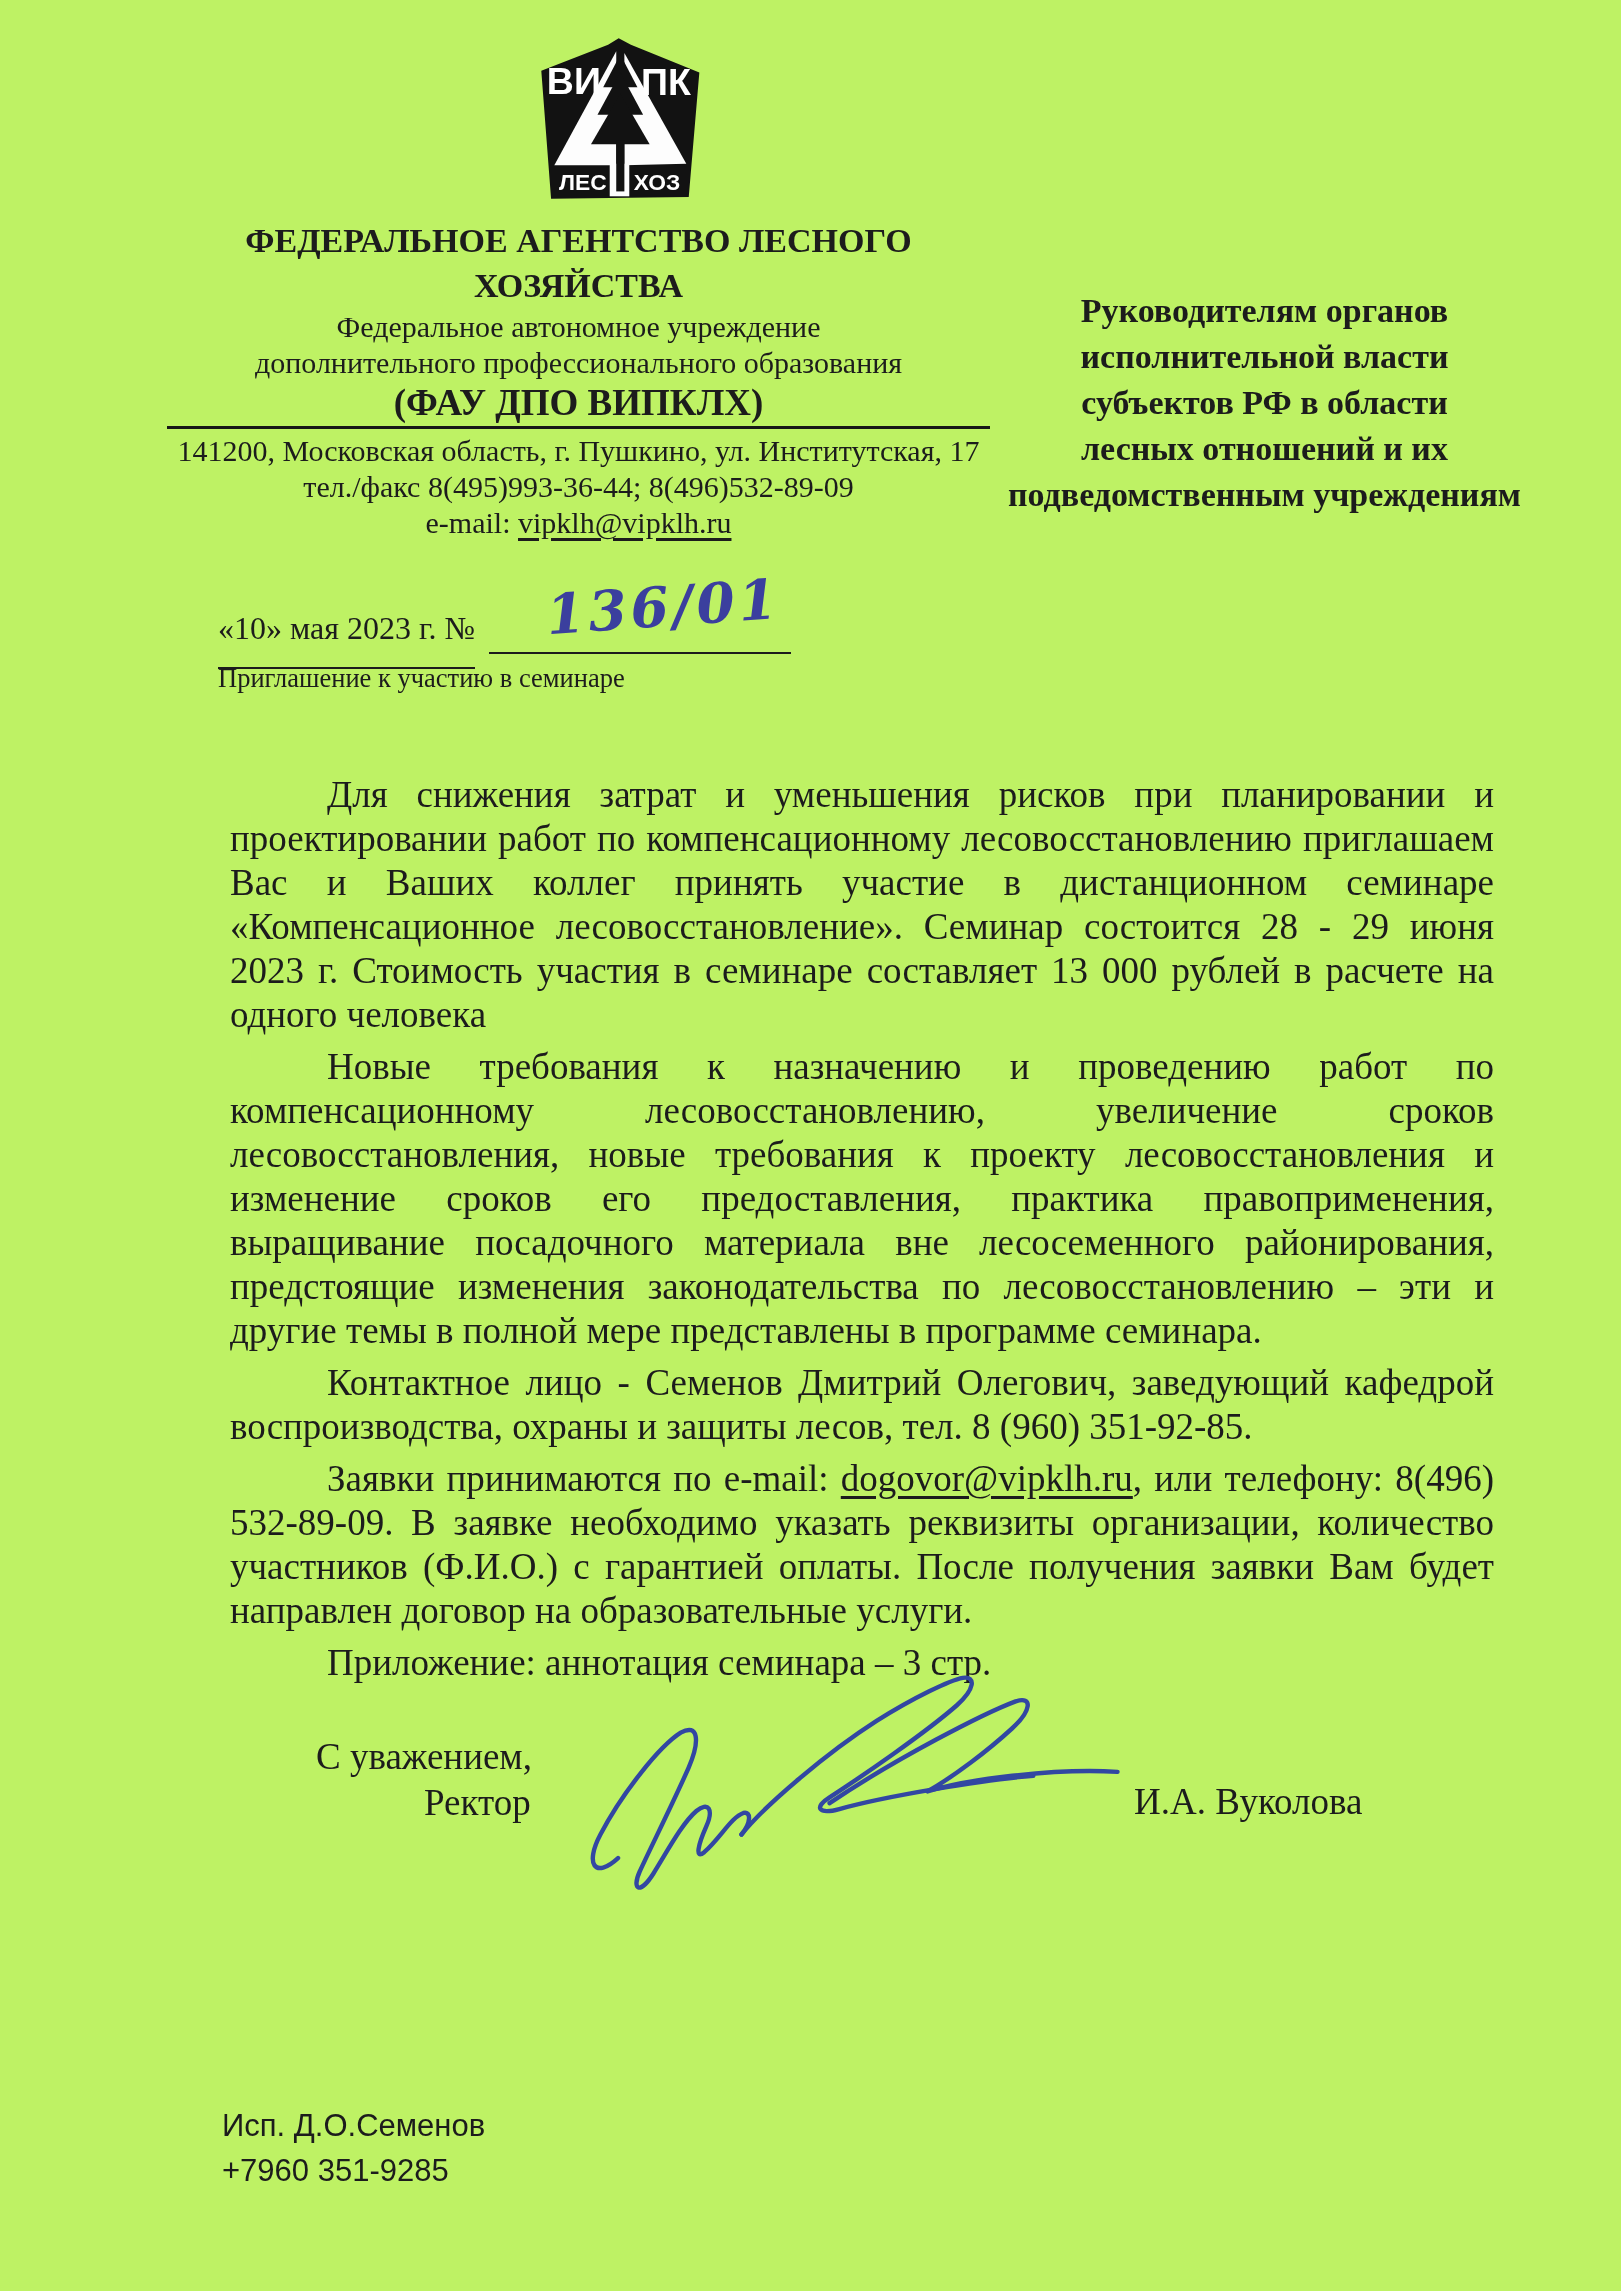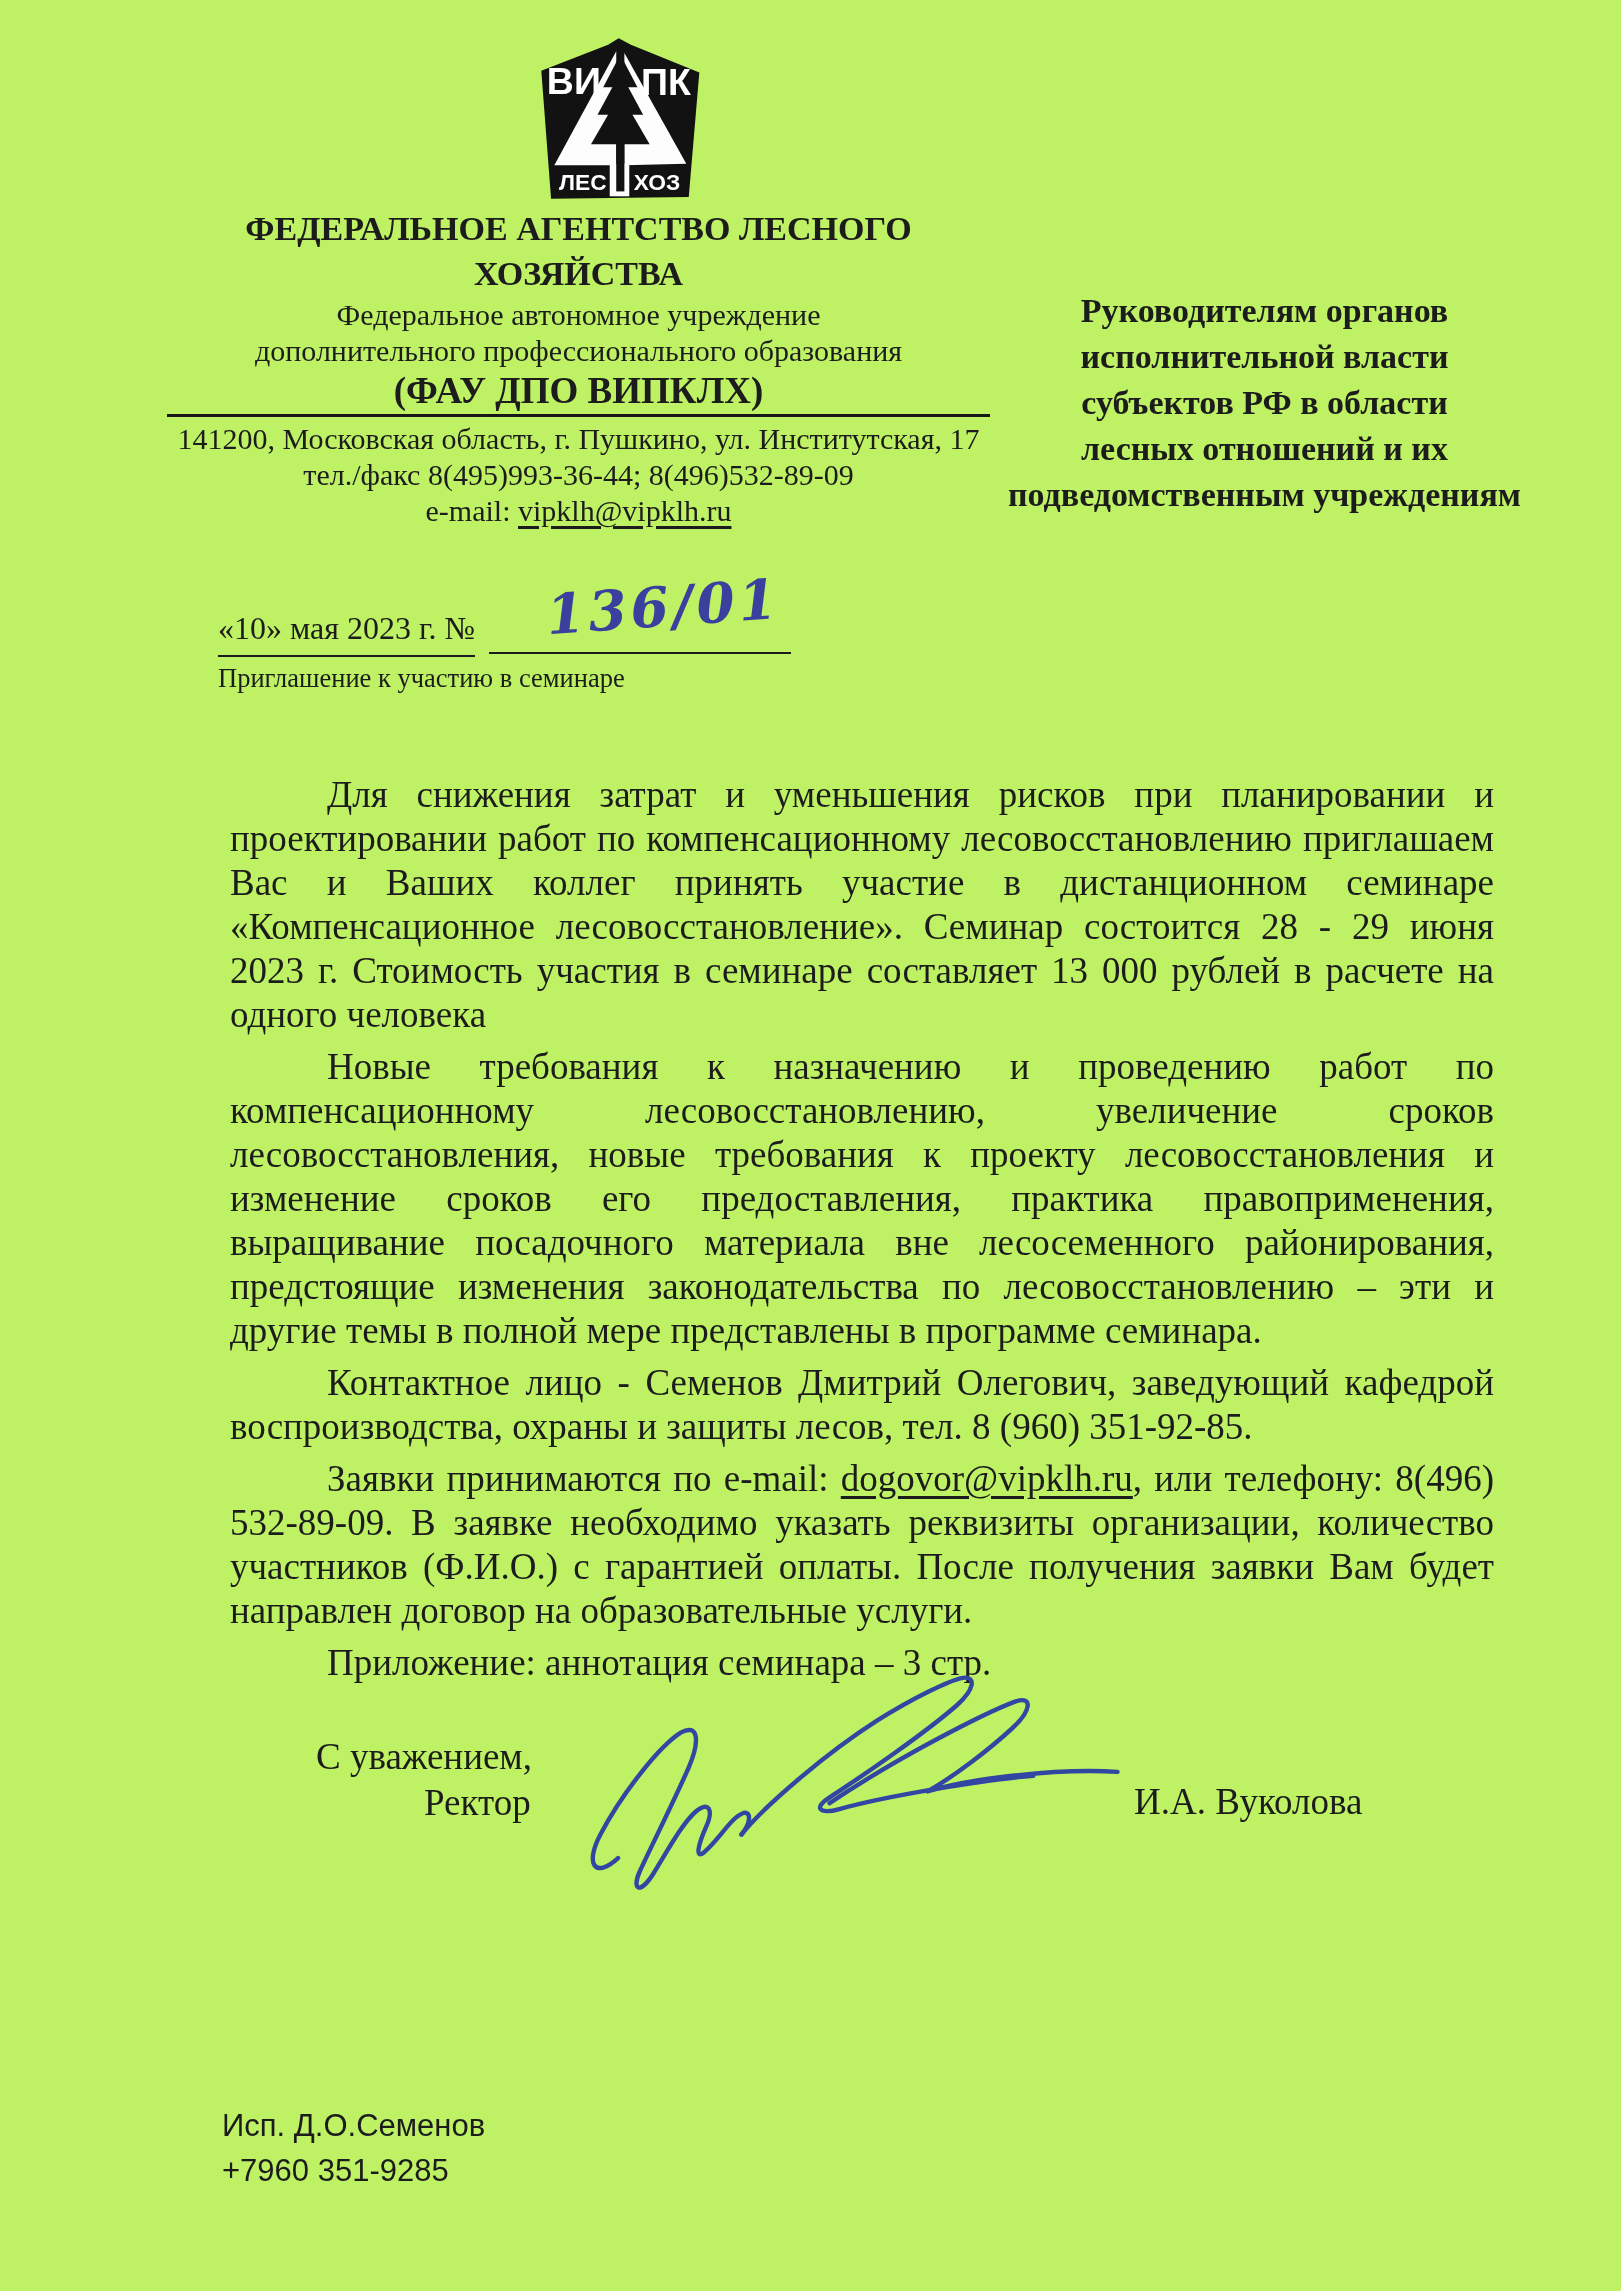--- a/index.html
+++ b/index.html
@@ -11,30 +11,30 @@
     font-family:"Liberation Serif",serif;
     color:#1c1c1c;
     overflow:hidden;
   }
   
   .left-col{
     position:absolute;left:167px;top:35px;width:823px;
     text-align:center;
   }
   .logo-wrap{position:relative;left:41px;height:167px;}
-  .agency{font-weight:bold;font-size:34px;line-height:45px;margin-top:4px;}
+  .agency{font-weight:bold;font-size:34px;line-height:45px;margin-top:16px;}
   .org-type{font-size:30px;line-height:36px;margin-top:1px;}
   .org-name{font-weight:bold;font-size:30px;line-height:35px;margin-top:2px;}
   .org-abbr{font-weight:bold;font-size:37px;line-height:43px;}
   .rule{border:none;border-top:3.9px solid #171717;margin:2px 0 3.9px 0;width:100%;}
   .addr-line{font-size:30px;line-height:36px;font-family:Liberation Serif, serif;}
   .email-underline{text-decoration:underline;text-underline-offset:4.9px;color:inherit;}
   
   .date-row{position:absolute;left:218px;top:610px;font-size:32px;white-space:nowrap;}
-  .date-underlined{border-bottom:2.9px solid #1c1c1c;padding-bottom:9px;}
+  .date-underlined{border-bottom:2.9px solid #1c1c1c;padding-bottom:21px;}
   .num-line{
     display:inline-block;width:302px;margin-left:13.7px;
     border-bottom:2.9px solid #1c1c1c;height:35px;vertical-align:bottom;
     position:relative;top:5.9px;
   }
   .handwritten{
     position:absolute;left:57px;top:-43px;
     font-family:"DejaVu Serif",serif;font-style:italic;font-weight:bold;
     font-size:55px;color:#3b3f9e;letter-spacing:3.9px;
     transform:rotate(-4deg);

